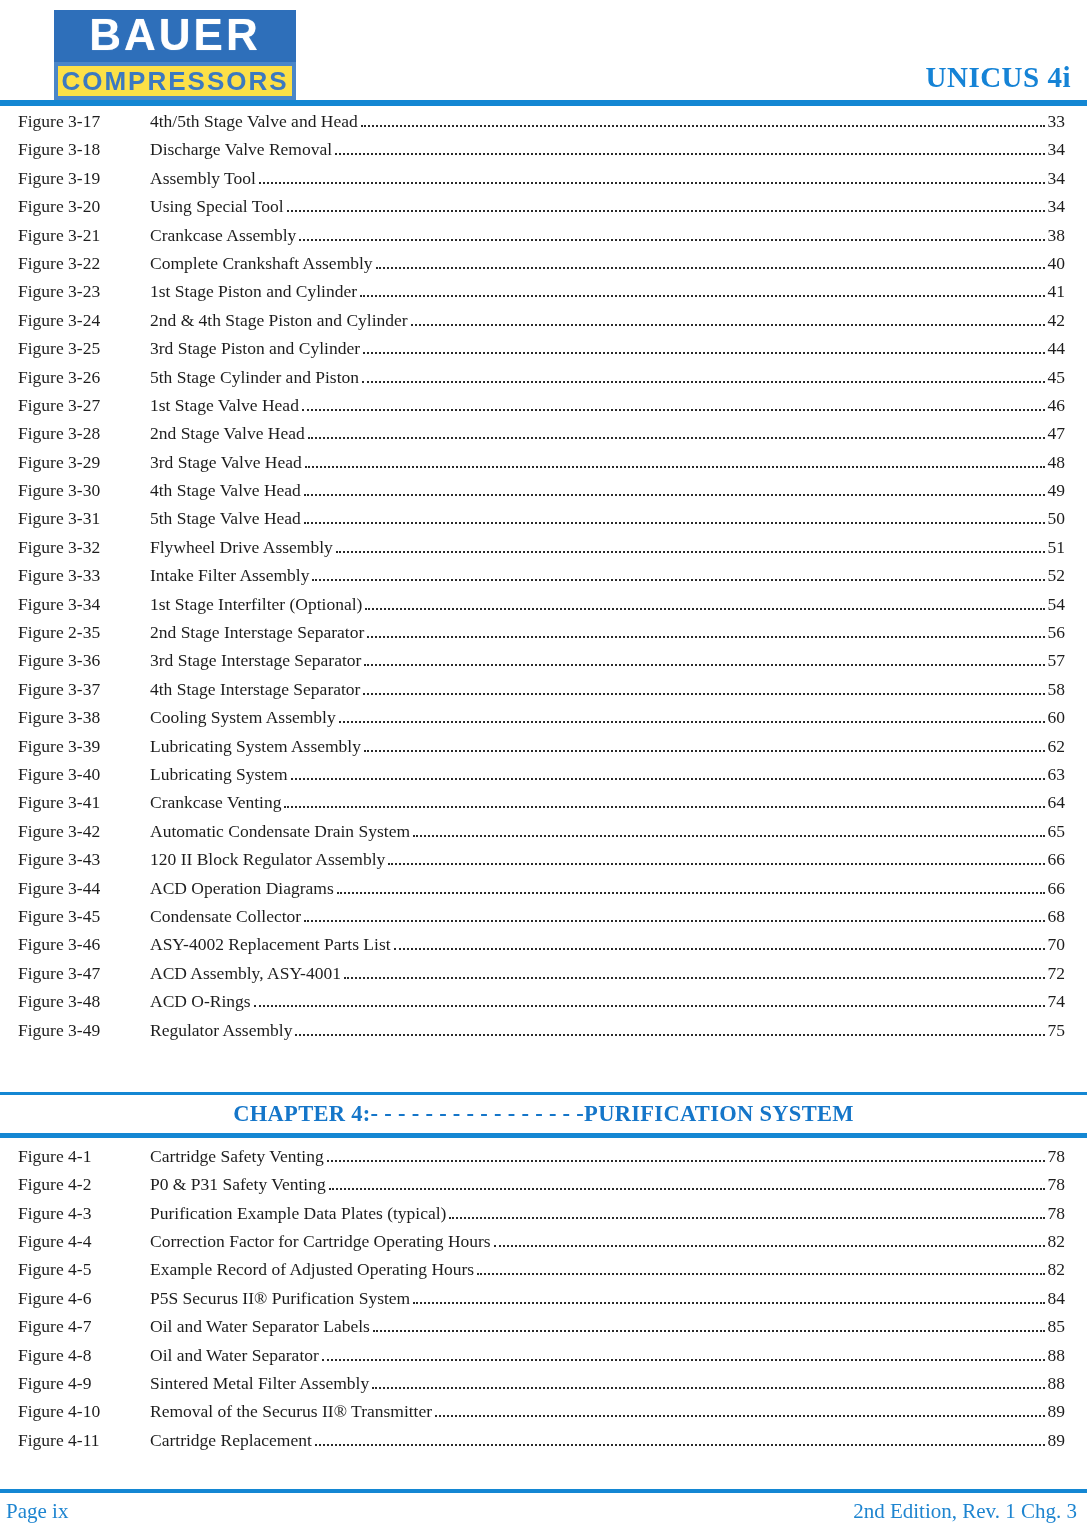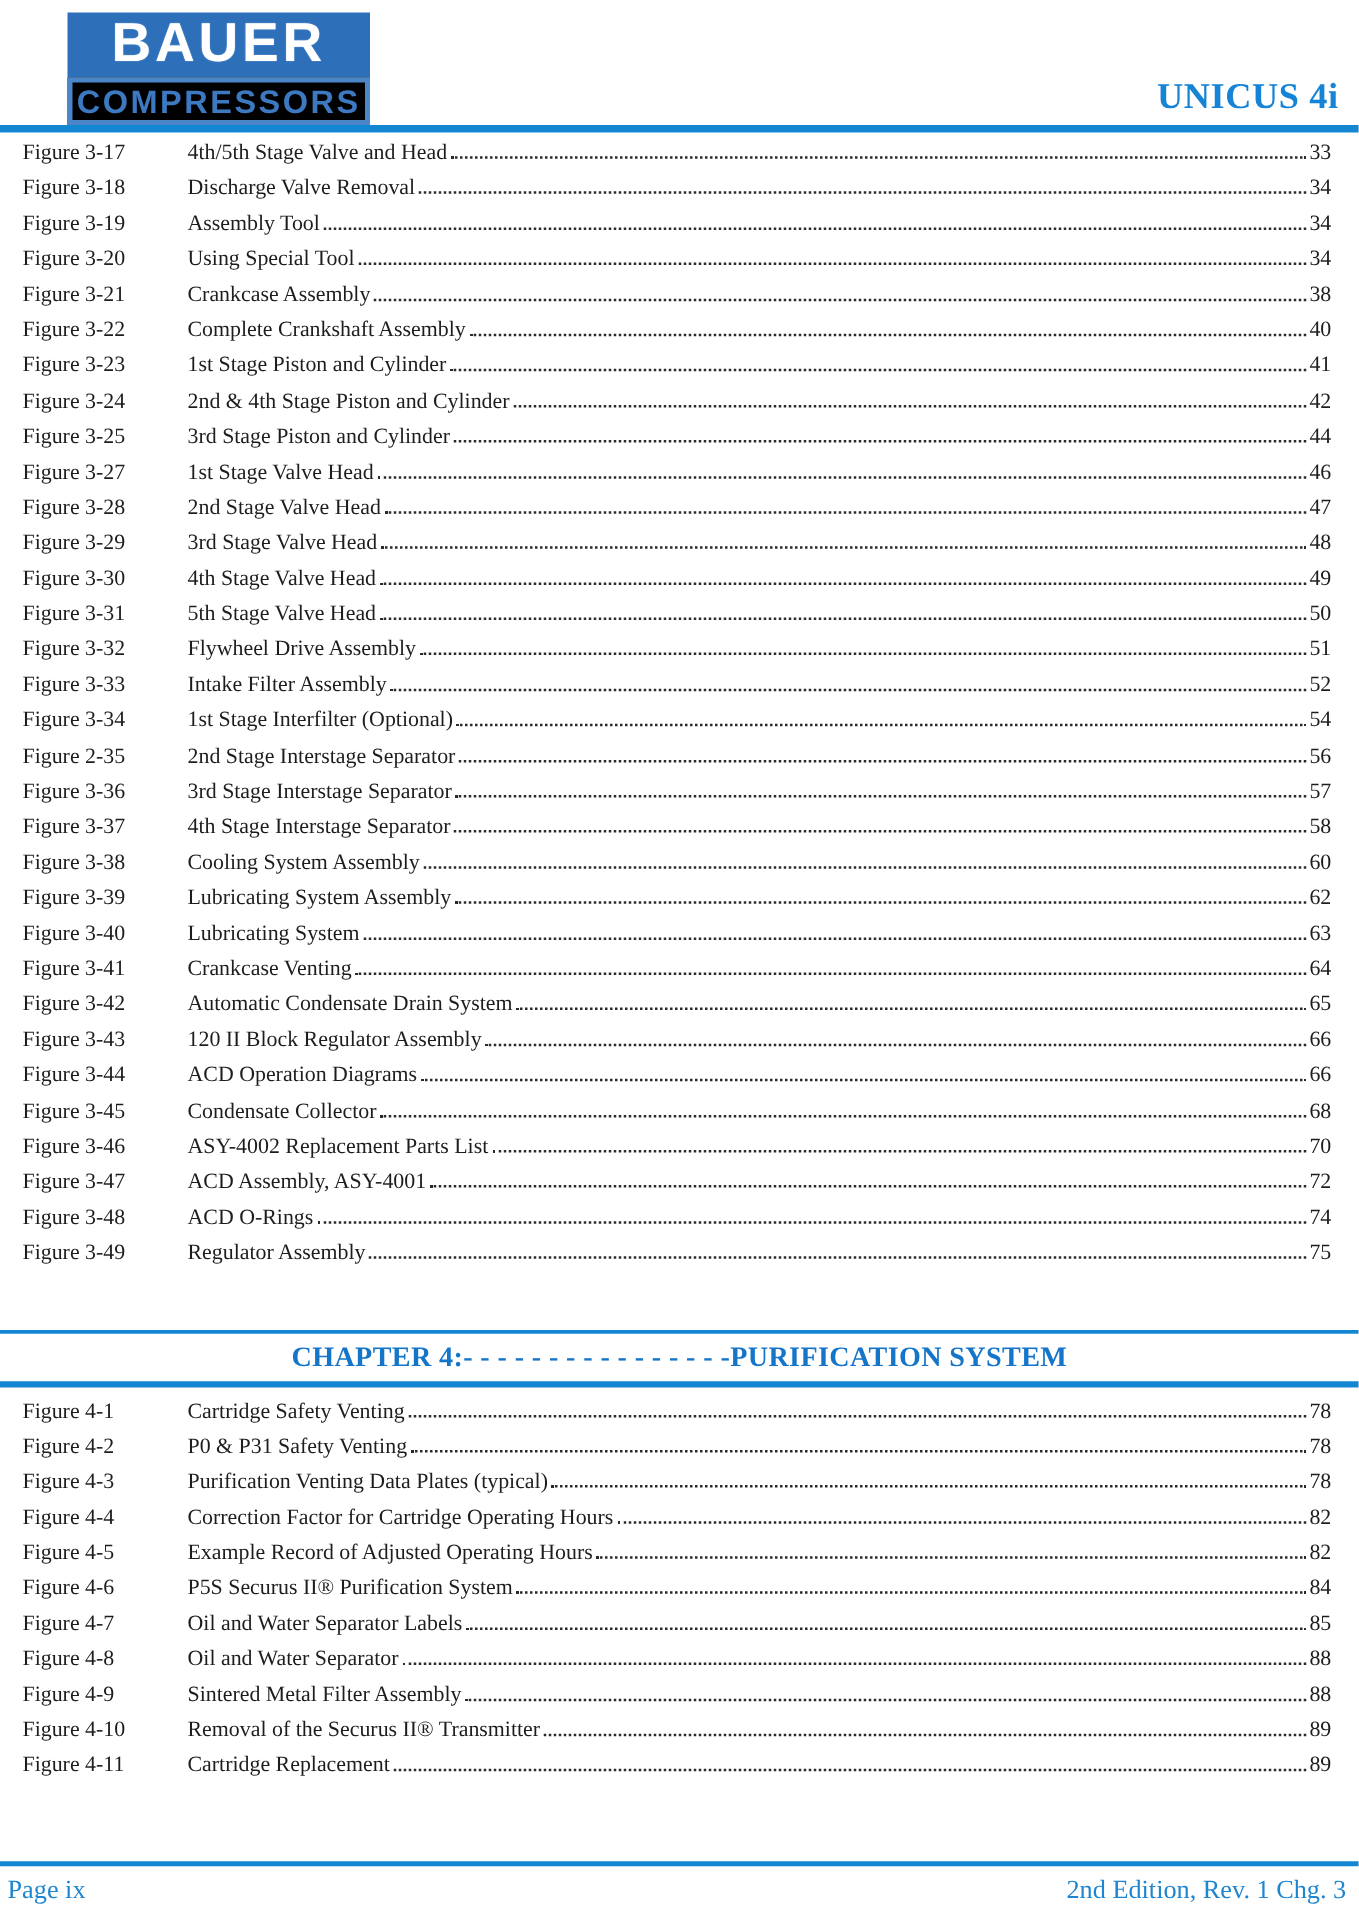--- a/index.html
+++ b/index.html
@@ -28,21 +28,21 @@
     font-family: "Liberation Sans", sans-serif;
     font-weight: 800;
     font-size: 44px;
     letter-spacing: 3px;
     text-align: center;
     line-height: 50px;
     height: 52px;
     text-shadow: 0 0 1px #9cc2e8;
   }
   .logo-bottom {
-    background: #000000;
+    background: #fde047;
     border: 4px solid #4a86c8;
     color: #3c79c0;
     font-family: "Liberation Sans", sans-serif;
     font-weight: 800;
     font-size: 26px;
     letter-spacing: 2px;
     text-align: center;
     line-height: 30px;
     height: 38px;
   }
@@ -177,20 +177,26 @@
     <span class="toc-page">42</span>
   </div>
 
   <div class="toc-row">
     <span class="toc-label">Figure 3-25</span>
     <span class="toc-title">3rd Stage Piston and Cylinder</span>
     <span class="toc-leader"></span>
     <span class="toc-page">44</span>
   </div>
 
+  <div class="toc-row">
+    <span class="toc-label">Figure 3-26</span>
+    <span class="toc-title">5th Stage Cylinder and Piston</span>
+    <span class="toc-leader"></span>
+    <span class="toc-page">45</span>
+  </div>
 
   <div class="toc-row">
     <span class="toc-label">Figure 3-27</span>
     <span class="toc-title">1st Stage Valve Head</span>
     <span class="toc-leader"></span>
     <span class="toc-page">46</span>
   </div>
 
   <div class="toc-row">
     <span class="toc-label">Figure 3-28</span>
@@ -363,21 +369,21 @@
 
   <div class="toc-row">
     <span class="toc-label">Figure 4-2</span>
     <span class="toc-title">P0 &amp; P31 Safety Venting</span>
     <span class="toc-leader"></span>
     <span class="toc-page">78</span>
   </div>
 
   <div class="toc-row">
     <span class="toc-label">Figure 4-3</span>
-    <span class="toc-title">Purification Venting Data Plates (typical)</span>
+    <span class="toc-title">Purification Example Data Plates (typical)</span>
     <span class="toc-leader"></span>
     <span class="toc-page">78</span>
   </div>
 
   <div class="toc-row">
     <span class="toc-label">Figure 4-4</span>
     <span class="toc-title">Correction Factor for Cartridge Operating Hours</span>
     <span class="toc-leader"></span>
     <span class="toc-page">82</span>
   </div>

